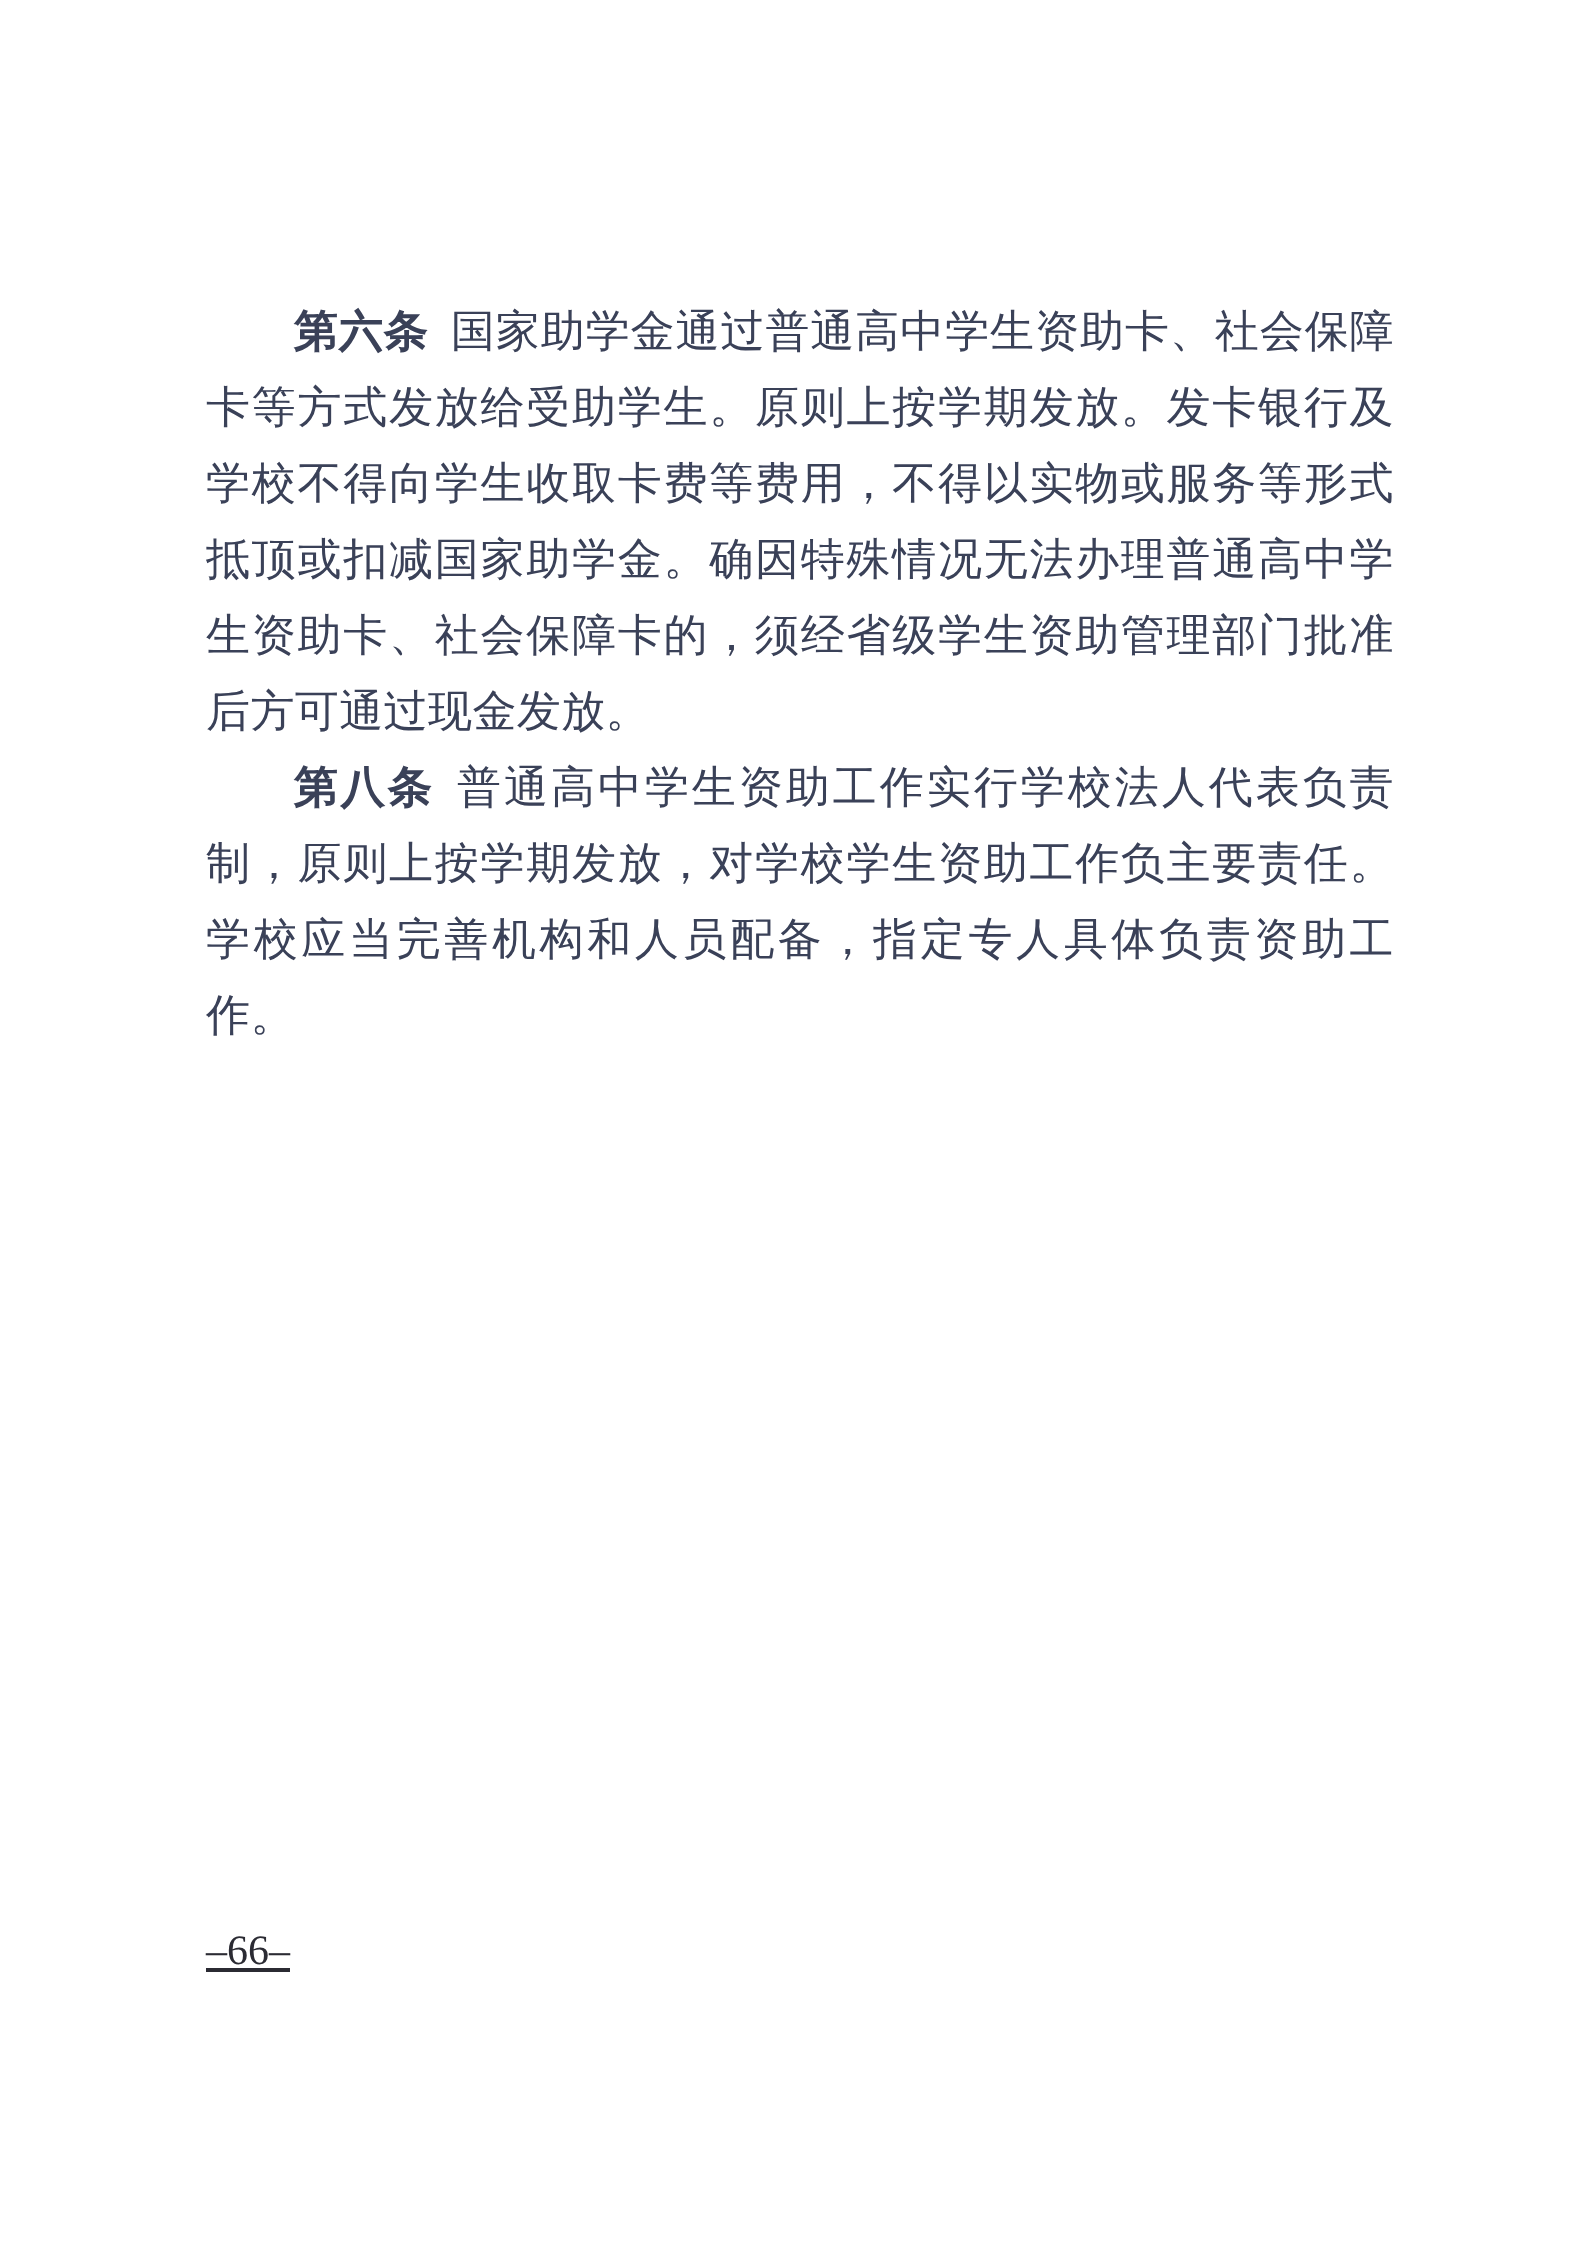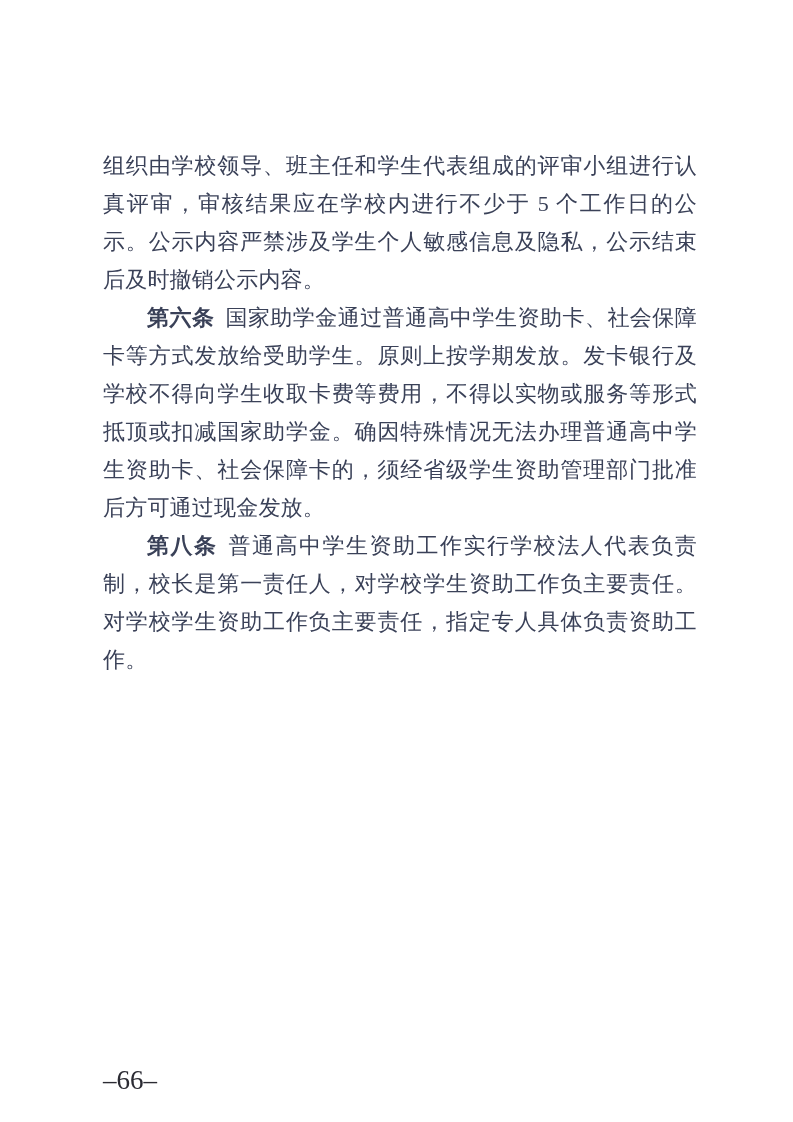--- a/index.html
+++ b/index.html
@@ -44,44 +44,42 @@
   }
   .attachment {
     margin-top: 48px;
     padding-left: 137px;
     text-indent: -102px;
     text-align: justify;
   }
   .page-number {
     position: absolute;
     left: 103px;
-    top: 1069px;
+    top: 964px;
     color: var(--pagenum-color);
-    font-size: 27px;
+    font-size: 21px;
     line-height: 22px;
+    text-decoration: underline;
   }
 </style>
 </head>
 <body>
 
 <div class="page">
 
   <div class="content">
 
-    <p>
-      <span>组织由学校领导、班主任和学生代表组成的评审小组进行认真评审，审核结果应在学校内进行不少于 5 个工作日的公示。公示内容严禁涉及学生个人敏感信息及隐私，公示结束后及时撤销公示内容。</span>
-    </p>
 
     <p class="indented">
       <b class="term">第六条</b><span>国家助学金通过普通高中学生资助卡、社会保障卡等方式发放给受助学生。原则上按学期发放。发卡银行及学校不得向学生收取卡费等费用，不得以实物或服务等形式抵顶或扣减国家助学金。确因特殊情况无法办理普通高中学生资助卡、社会保障卡的，须经省级学生资助管理部门批准后方可通过现金发放。</span>
     </p>
 
 
     <p class="indented">
-      <b class="term">第八条</b><span>普通高中学生资助工作实行学校法人代表负责制，校长是第一责任人，对学校学生资助工作负主要责任。对学校学生资助工作负主要责任，指定专人具体负责资助工作。</span>
+      <b class="term">第八条</b><span>普通高中学生资助工作实行学校法人代表负责制，原则上按学期发放，对学校学生资助工作负主要责任。学校应当完善机构和人员配备，指定专人具体负责资助工作。</span>
     </p>
 
 
   </div>
 
   <div class="page-number">–66–</div>
 
 </div>
 
 </body></html>

